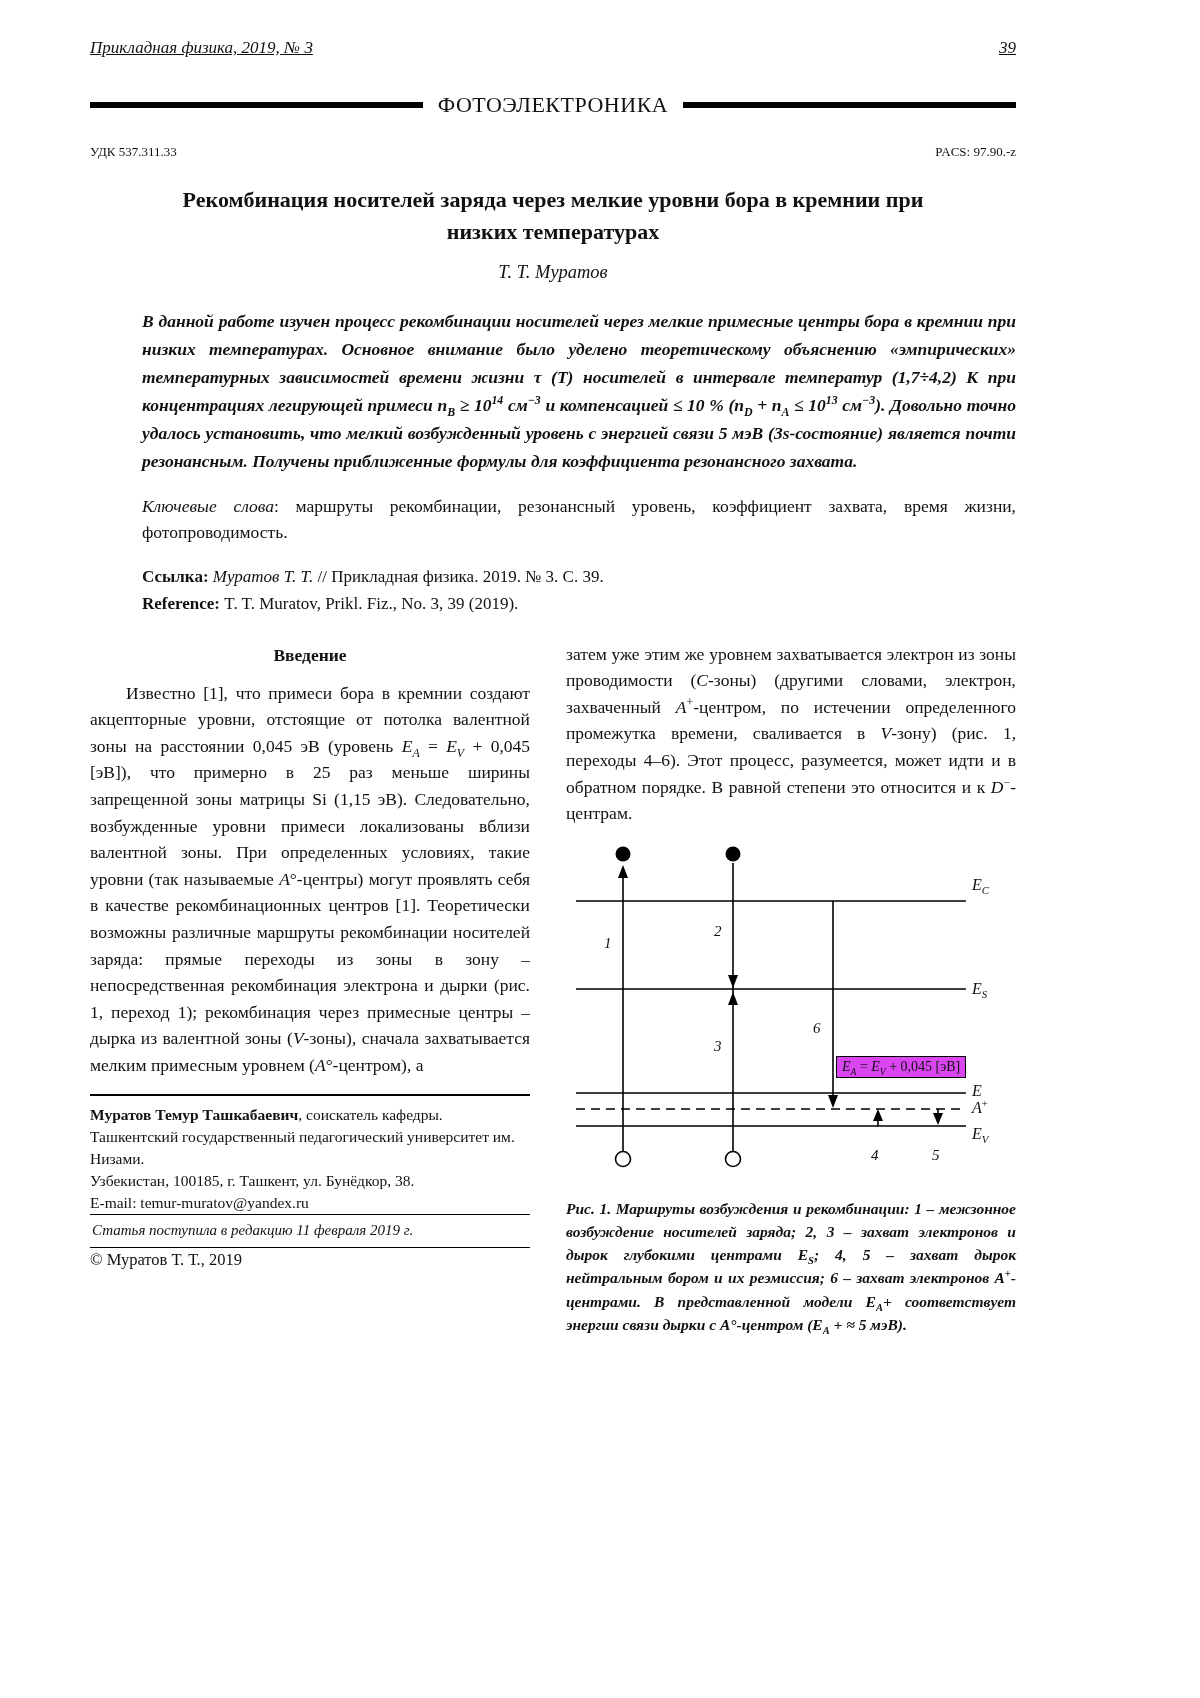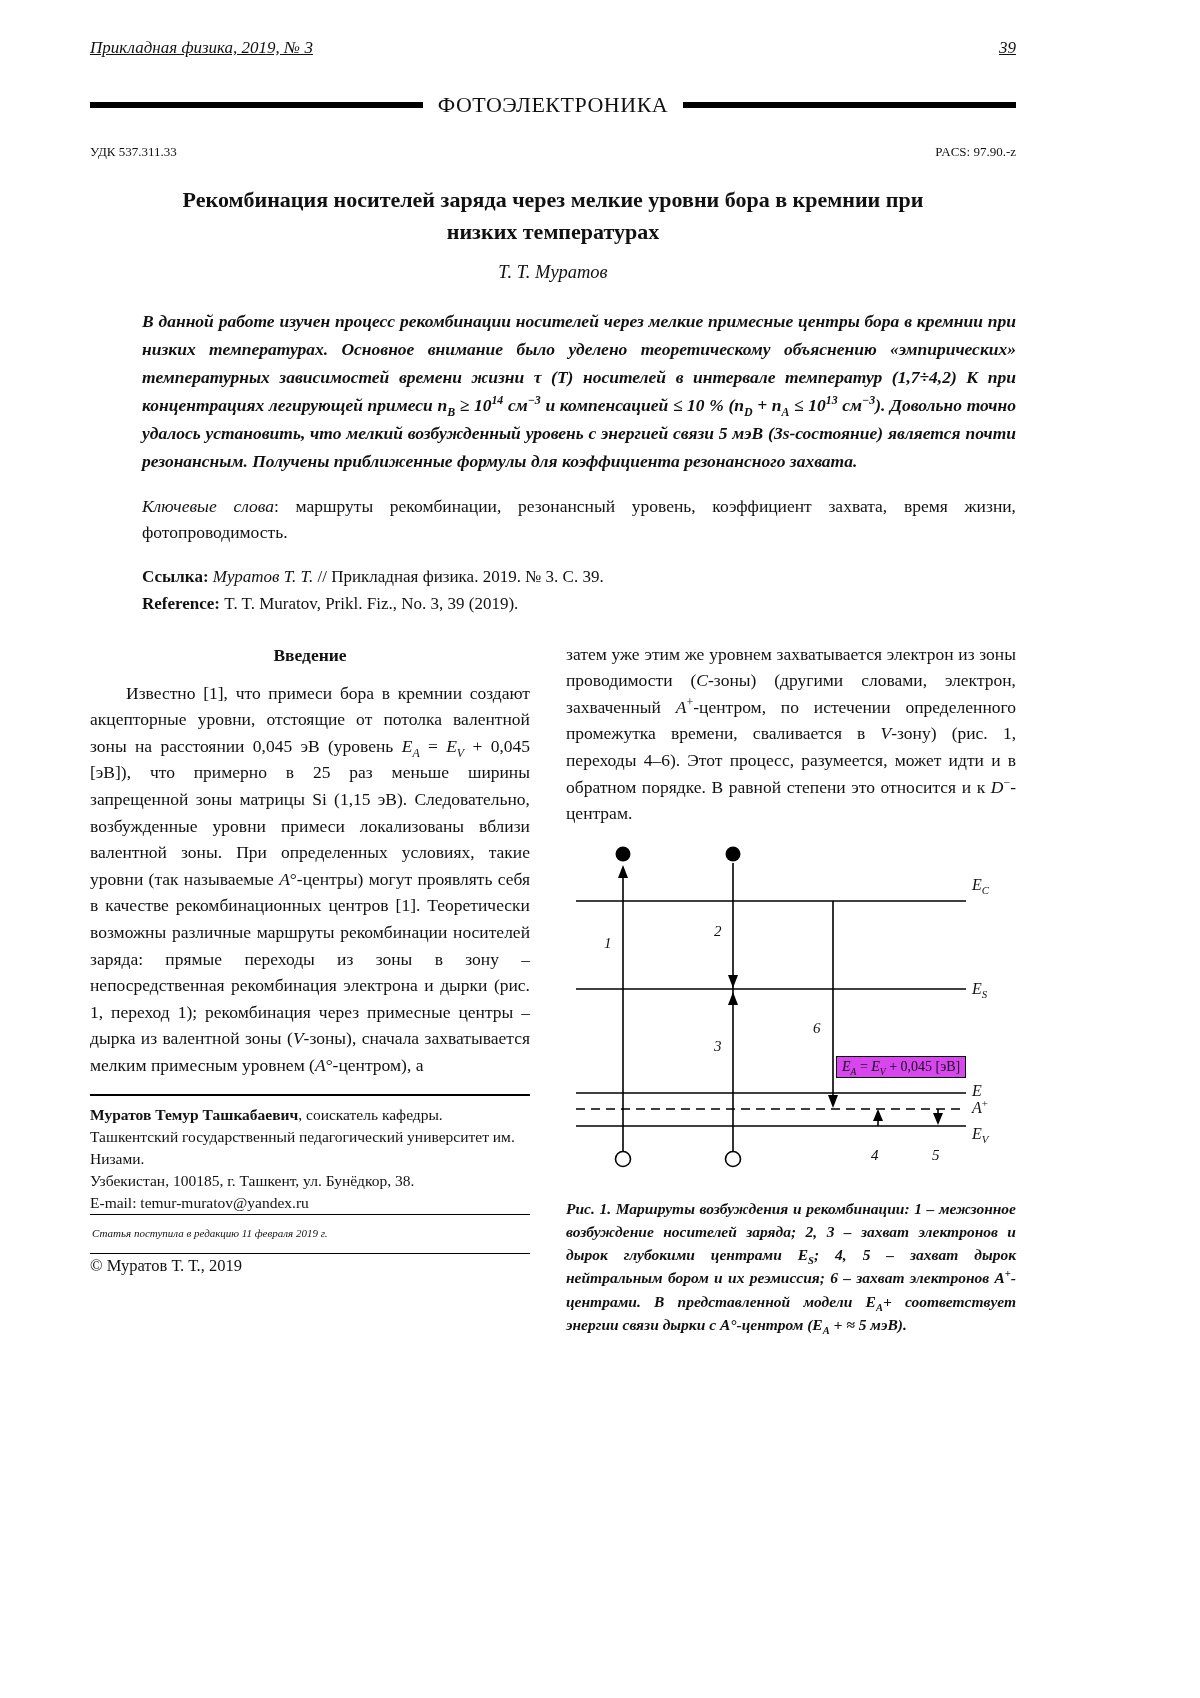--- a/index.html
+++ b/index.html
@@ -44,21 +44,21 @@
   .intro-heading { margin: 4px 0 14px; font-size: 17.5px; font-weight: bold; text-align: center; }
   .body { margin: 0; font-size: 17.5px; line-height: 1.52; text-align: justify; }
   .indent { text-indent: 36px; }
 
   sub, sup { font-size: 0.68em; line-height: 0; }
   .it { font-style: italic; }
   .bd { font-weight: bold; }
 
   .footnote { margin-top: 16px; border-top: 2px solid #000; padding-top: 8px; font-size: 15.5px; line-height: 1.42; }
   .footnote p { margin: 0; text-align: left; }
-  .received { margin-top: 12px; border-top: 1.5px solid #000; border-bottom: 1.5px solid #000; padding: 11px 2px; font-style: italic; font-size: 11px; }
+  .received { margin-top: 12px; border-top: 1.5px solid #000; border-bottom: 1.5px solid #000; padding: 5px 2px; font-style: italic; font-size: 15px; }
   .copyright { margin-top: 18px; font-size: 16.5px; }
 
   .figure-wrap { position: relative; width: 448px; height: 340px; margin: 14px 0 0 2px; }
   .band-svg { position: absolute; left: 0; top: 0; }
   .flabel { position: absolute; left: 404px; font-size: 16px; white-space: nowrap; }
   .fnum { position: absolute; font-size: 15px; font-style: italic; }
   .fbox { position: absolute; left: 268px; top: 215px; border: 1.4px solid #000; padding: 2px 5px; font-size: 14px; white-space: nowrap; background: #d946ef; }
 
   .caption { margin-top: 16px; font-size: 15.5px; font-weight: bold; font-style: italic; line-height: 1.5; text-align: justify; }
 </style>

